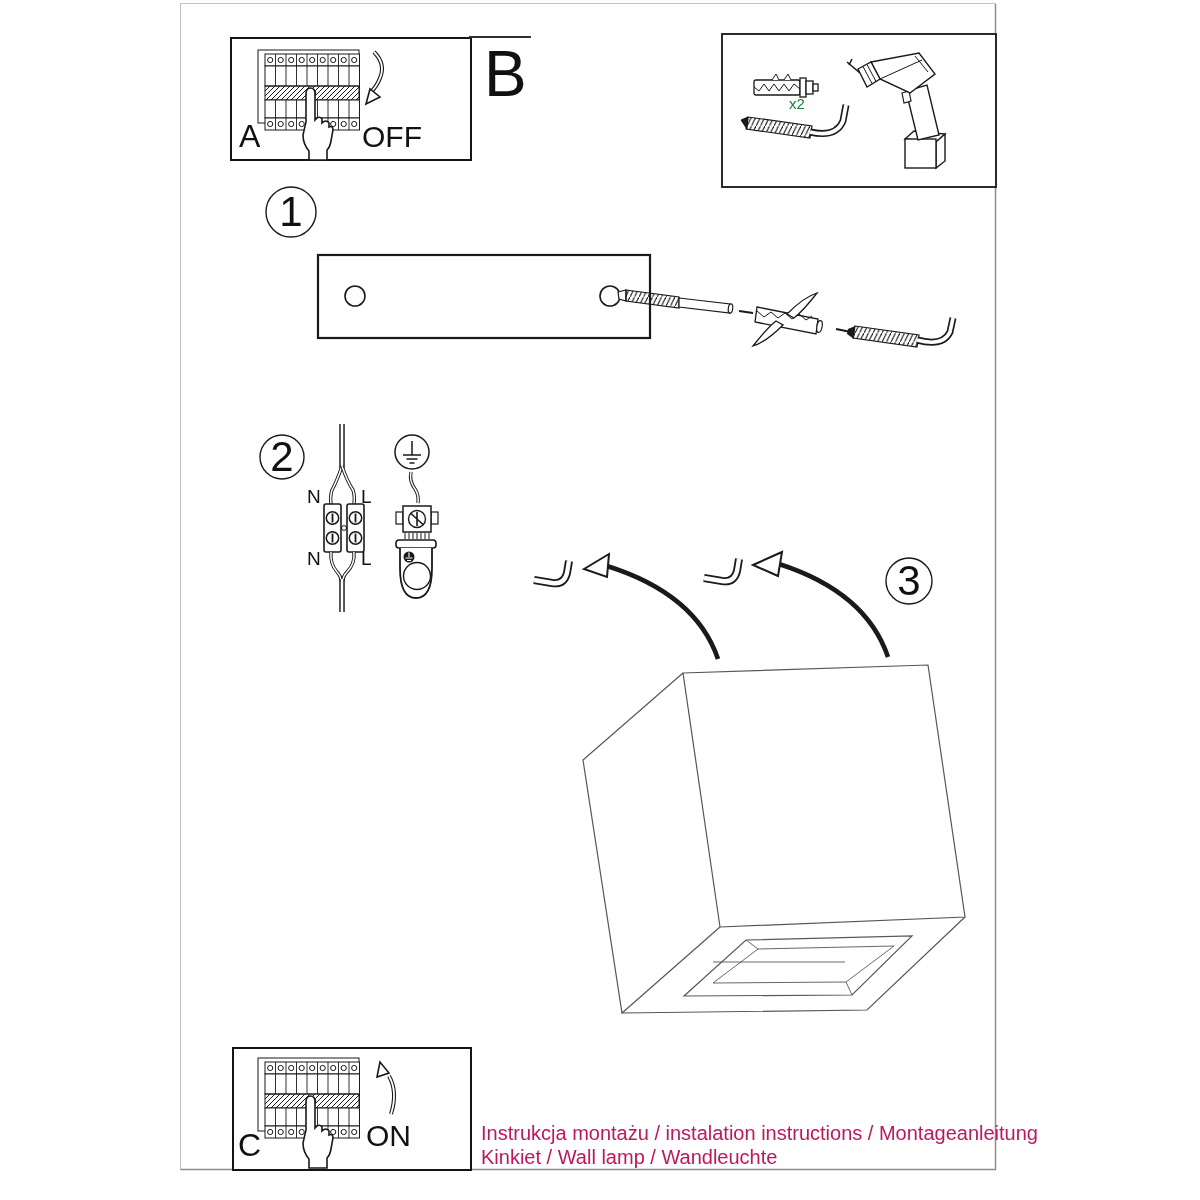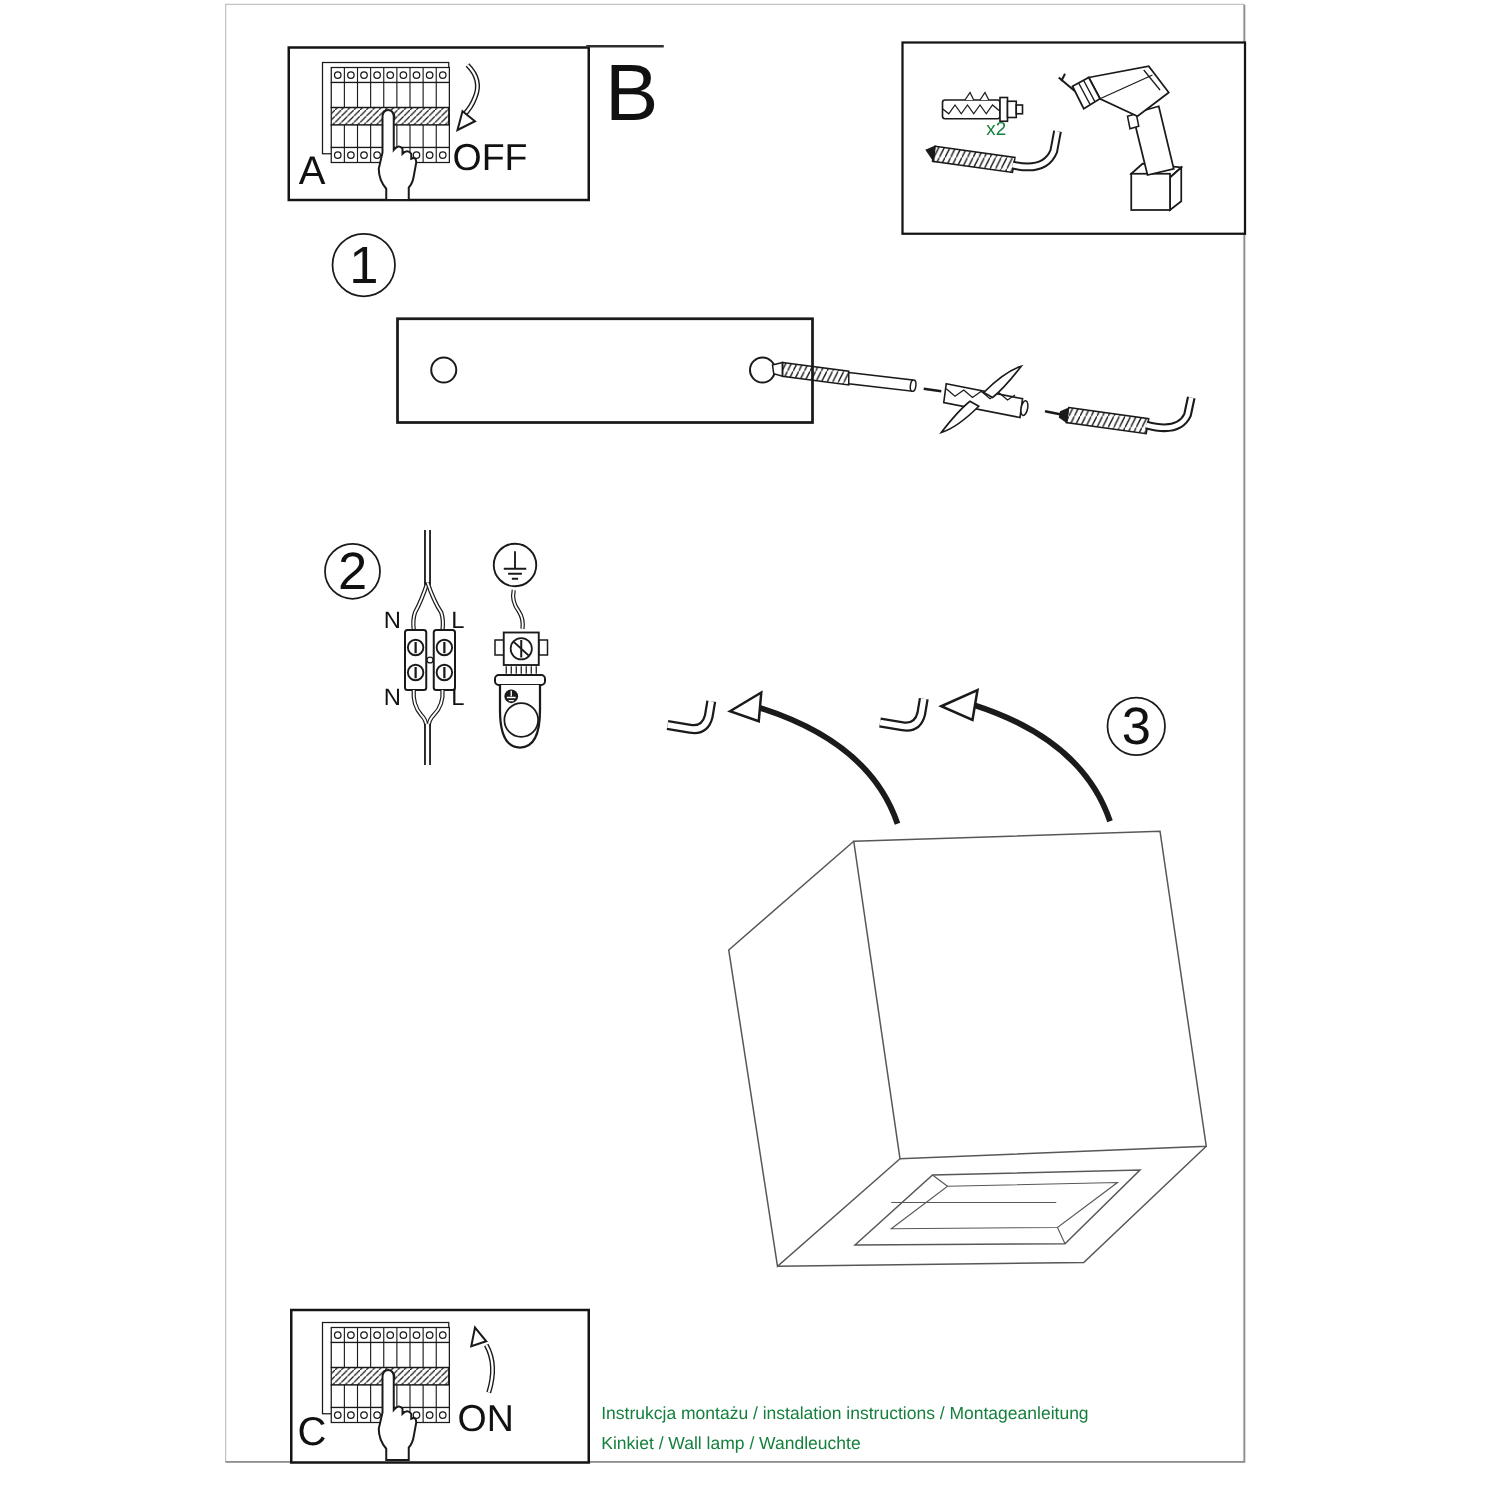--- a/index.html
+++ b/index.html
@@ -6,21 +6,21 @@
   #sheet{position:relative;width:1200px;height:1200px;background:#ffffff;overflow:hidden;
          font-family:"Liberation Sans",sans-serif;}
   #art{position:absolute;left:0;top:0;}
   .lbl{position:absolute;color:#111;font-family:"Liberation Sans",sans-serif;line-height:1;white-space:nowrap;}
   .letter{font-size:32px;}
   .big-letter{font-size:64px;}
   .state{font-size:30px;}
   .qty{font-size:15px;color:#15803d;}
   .stepnum{font-size:42px;transform:translate(-50%,-52%);}
   .wirelbl{font-size:19px;}
-  .footer-line{font-size:14px;color:#15803d;}
+  .footer-line{font-size:20px;color:#be185d;}
 </style>
 </head>
 <body>
 
 <div id="sheet">
 
   <svg id="art" width="1200" height="1200" viewBox="0 0 1200 1200">
     <defs>
       <pattern id="hatch" width="5" height="5" patternUnits="userSpaceOnUse">
         <path d="M-1,6 L6,-1" stroke="#1a1a1a" stroke-width="1" fill="none"></path>
@@ -224,21 +224,21 @@
       </g>
       <g>
         <path d="M391,1114 Q398,1092 389,1076" fill="none" stroke="#1a1a1a" stroke-width="4"></path>
         <path d="M391,1114 Q398,1092 389,1076" fill="none" stroke="#ffffff" stroke-width="1.8"></path>
         <polygon points="380,1062 377,1077 389,1073" fill="#fff" stroke="#1a1a1a" stroke-width="1.6"></polygon>
       </g>
     </g>
   </svg>
 
   <div class="lbl letter" style="left:239px;top:120px;">A</div>
-  <div class="lbl state" style="left:362px;top:112px;">OFF</div>
+  <div class="lbl state" style="left:362px;top:122px;">OFF</div>
   <div class="lbl big-letter" style="left:484px;top:42px;">B</div>
   <div class="lbl qty" style="left:789px;top:96px;">x2</div>
 
   <div class="lbl stepnum" style="left:291px;top:213px;">1</div>
   <div class="lbl stepnum" style="left:282px;top:458px;">2</div>
   <div class="lbl stepnum" style="left:909px;top:582px;">3</div>
 
   <div class="lbl wirelbl" style="left:307px;top:487px;">N</div>
   <div class="lbl wirelbl" style="left:361px;top:487px;">L</div>
   <div class="lbl wirelbl" style="left:307px;top:549px;">N</div>

